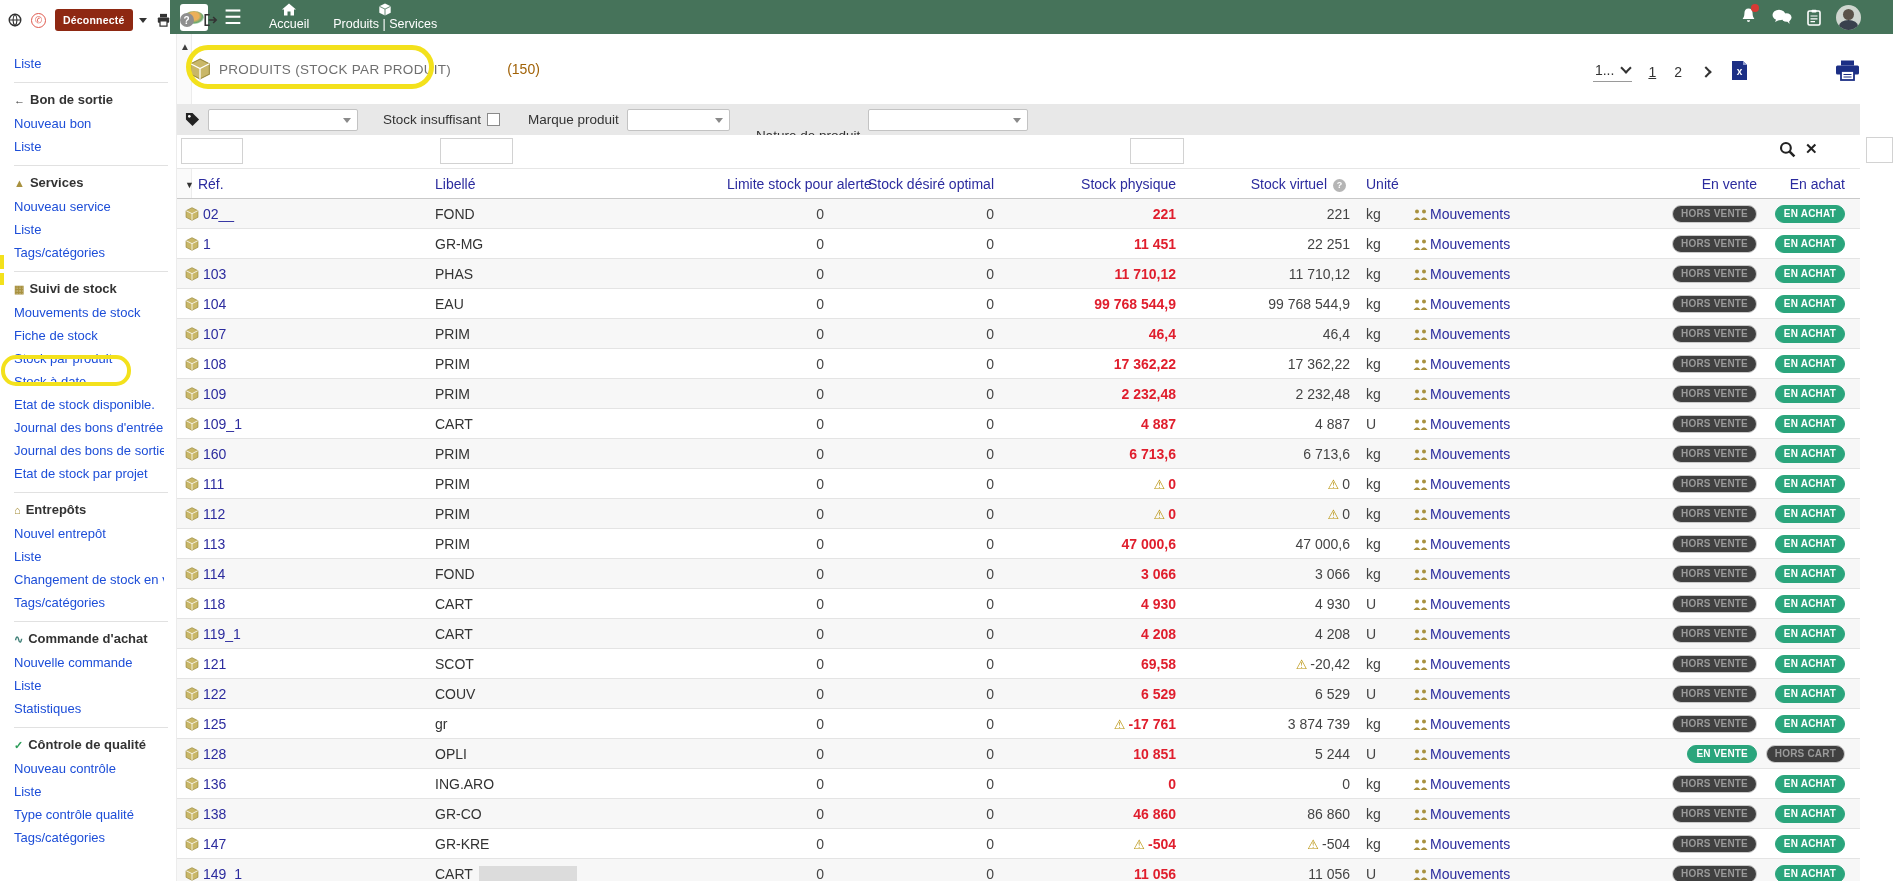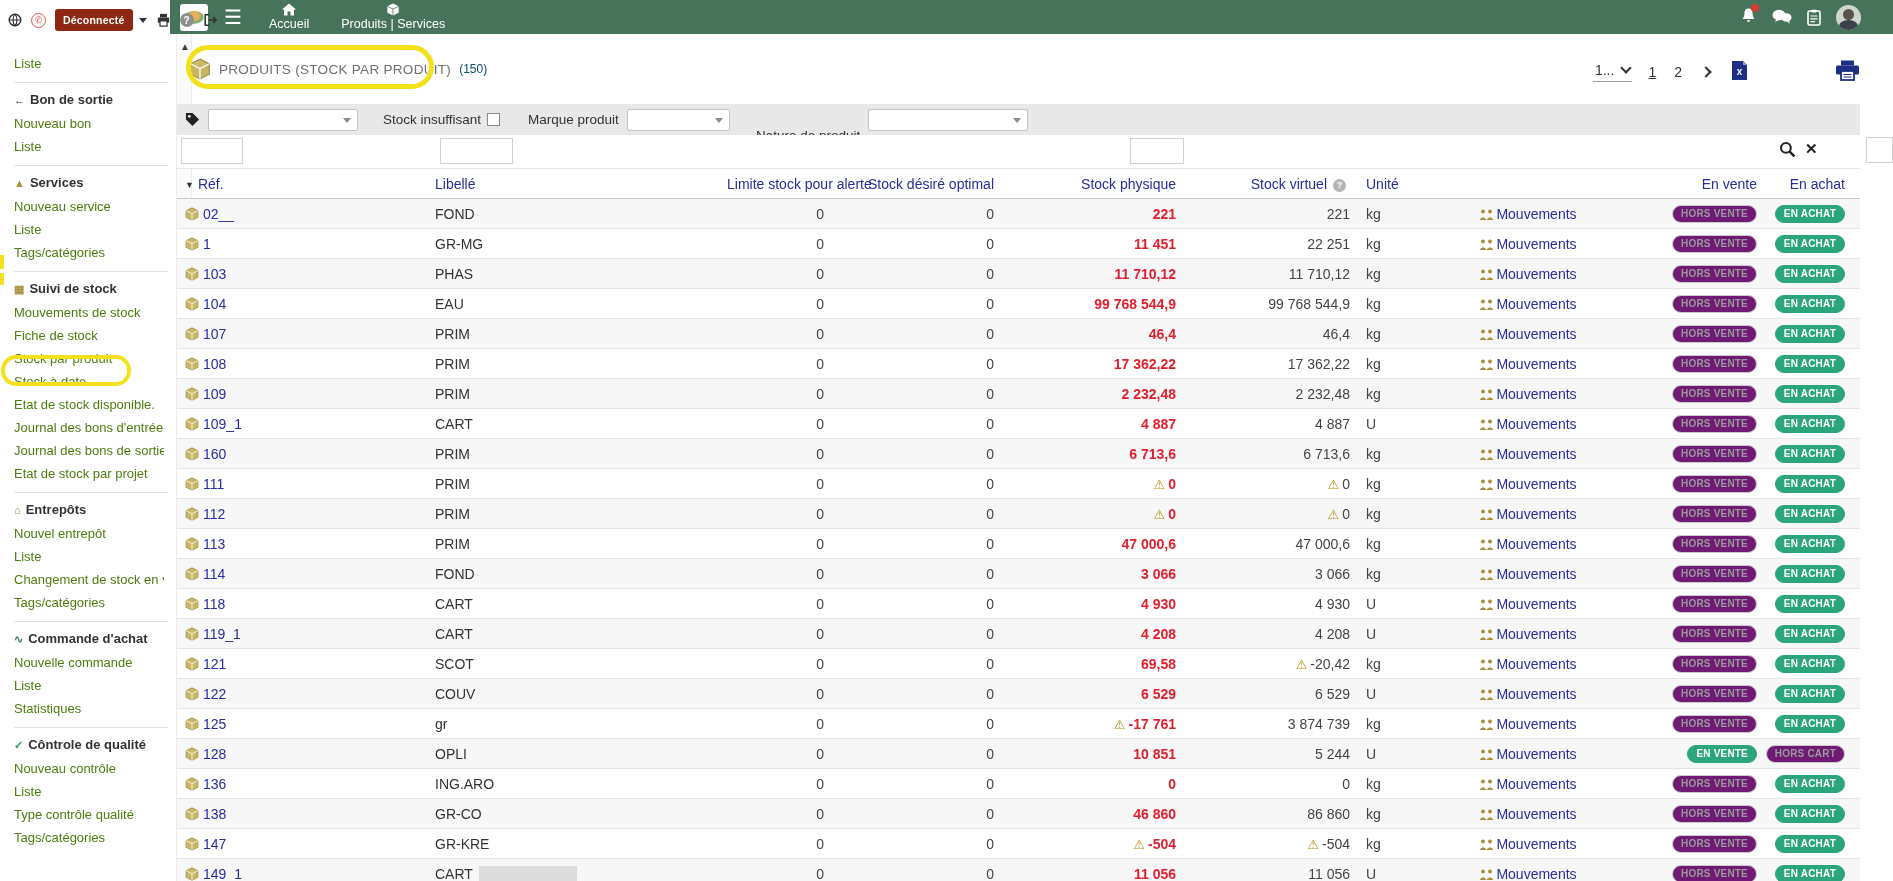--- a/index.html
+++ b/index.html
@@ -12,55 +12,55 @@
   .phone-circ { width:15px; height:15px; border:1.6px solid #df584c; border-radius:50%; display:flex; align-items:center; justify-content:center; color:#df584c; font-size:9px; line-height:1; }
   .disc-pill { background:#8e2812; color:#fff; font-size:10.5px; font-weight:bold; padding:5px 8px; border-radius:3px; letter-spacing:.2px; }
   .caret-dn { width:0; height:0; border-left:4px solid transparent; border-right:4px solid transparent; border-top:5px solid #333; margin-left:-3px; }
   .help-circ { width:14px; height:14px; background:#8f8f8f; color:#fff; border-radius:50%; font-size:10px; font-weight:bold; display:flex; align-items:center; justify-content:center; }
 
   
   .greenbar { position:absolute; left:170px; top:0; width:1723px; height:34px; background:#46735a; display:flex; align-items:center; }
   .logo-box { width:28px; height:27px; background:#fff; border-radius:3px; margin-left:10px; position:relative; overflow:hidden; }
   .logo-blob { position:absolute; left:4px; top:7px; width:20px; height:13px; border-radius:50%; background:radial-gradient(ellipse at 50% 40%, #e8a23c 0 35%, #4f9a55 60%, #fff 80%); opacity:.85; }
   .burger { color:#fff; font-size:20px; margin-left:16px; letter-spacing:1px; }
-  .gmenu { display:flex; margin-left:26px; gap:32px; }
+  .gmenu { display:flex; margin-left:26px; gap:24px; }
   .gmenu-item { display:flex; flex-direction:column; align-items:center; color:#fff; font-size:12.5px; line-height:1.05; cursor:pointer; }
   .gmenu-item svg { margin-bottom:2px; }
   .gb-right { position:absolute; right:32px; top:0; height:34px; display:flex; align-items:center; gap:15px; }
   .bell-wrap { position:relative; }
   .red-dot { position:absolute; right:-2px; top:-3px; width:8px; height:8px; background:#d83a34; border-radius:50%; }
   .avatar { width:25px; height:25px; border-radius:50%; background:#cfd6cf; overflow:hidden; position:relative; }
   .avatar::before { content:""; position:absolute; left:7px; top:4px; width:11px; height:11px; border-radius:50%; background:#5a5248; }
   .avatar::after { content:""; position:absolute; left:3px; top:15px; width:19px; height:12px; border-radius:50% 50% 0 0; background:#39414d; }
 
   
   .sidebar { position:absolute; left:0; top:34px; width:176px; height:847px; padding:18px 0 0 14px; overflow:hidden; background:#fff; }
   .side-section { padding-right:4px; }
   .side-section.with-sep { border-top:1px solid #e1e1e1; margin-top:7px; margin-right:8px; padding-top:5px; }
   .side-header { font-weight:bold; color:#333; font-size:13px; line-height:24px; white-space:nowrap; display:flex; align-items:center; gap:5px; }
   .side-ico { font-size:11px; line-height:1; }
-  .side-item { font-size:13px; color:#4d7c0f; line-height:23px; white-space:nowrap; overflow:hidden; cursor:pointer; }
+  .side-item { font-size:13px; color:#1d4ed8; line-height:23px; white-space:nowrap; overflow:hidden; cursor:pointer; }
   
   .side-scroll { position:absolute; left:176px; top:34px; width:16px; height:847px; background:#fafafa; border-left:1px solid #ececec; border-right:1px solid #ececec; }
   .scroll-arrow { position:absolute; left:2px; width:12px; text-align:center; color:#3d3d3d; font-size:10px; line-height:14px; cursor:pointer; }
   .scroll-thumb { position:absolute; left:3.5px; top:328px; width:8px; height:151px; background:#5f6368; border-radius:5px; cursor:pointer; }
 
   
   .ann { position:absolute; border:5px solid #f3e11c; border-radius:24px; pointer-events:none; z-index:9; }
   .ann-title { left:186px; top:45px; width:248px; height:44px; }
   .ann-side { left:1px; top:355px; width:130px; height:31px; border-width:4px; border-radius:15px; }
   .ann-tick { position:absolute; left:0; width:4px; background:#f3e11c; z-index:9; }
 
   
   .content { position:absolute; left:177px; top:34px; width:1698px; height:847px; }
 
   .title-row { position:absolute; left:0; top:14px; width:1683px; height:48px; }
   .page-title { position:absolute; left:12px; top:10px; display:flex; align-items:center; gap:8px; }
   .page-title .t { color:#6f6f6f; font-size:13.5px; letter-spacing:.3px; }
-  .page-title .c { color:#0c4a6e; font-size:12px; }
+  .page-title .c { color:#a16207; font-size:14px;margin-left:48px; }
 
   .pager { position:absolute; right:150px; top:14px; display:flex; align-items:center; gap:16px; font-size:14px; color:#333; }
   .pg-select { display:flex; align-items:center; gap:8px; border-bottom:1px solid #9a9a9a; padding:0 2px 3px 2px; cursor:pointer; }
   .chev { display:inline-block; width:8px; height:8px; border-right:2px solid #333; border-bottom:2px solid #333; }
   .chev.down { transform:rotate(45deg); margin-top:-4px; }
   .chev.right { transform:rotate(-45deg); }
   .pg-link { text-decoration:underline; cursor:pointer; }
   .pg-num { cursor:pointer; }
   .export-icons { position:absolute; right:0; top:12px; width:130px; display:flex; justify-content:space-between; align-items:center; }
 
@@ -76,31 +76,31 @@
 
   
   .table-wrap { position:absolute; left:0; top:134px; width:1683px; }
   table { border-collapse:collapse; width:1683px; table-layout:fixed; font-size:14px; }
   thead th { height:30px; color:#2b2b9e; font-weight:500; font-size:14px; border-bottom:1px solid #c9c9c9; border-top:1px solid #e6e6e6; white-space:nowrap; }
   tbody td { height:30px; border-top:1px solid #e4e4e4; white-space:nowrap; overflow:hidden; }
   tbody tr:nth-child(odd) { background:#f7f7f7; }
   tbody tr:nth-child(even) { background:#fff; }
   th.l, td.l { text-align:left; padding-left:8px; }
   th.r, td.r { text-align:right; padding-right:8px; }
-  th.c, td.c { text-align:center; }
+  th.c, td.c { text-align:left; }
   td.ref a { color:#2b2b9e; text-decoration:none; cursor:pointer; }
   td.ref svg { vertical-align:-2px; margin-right:4px; }
   td.lib { color:#333; }
   td.num { color:#444; }
   .red { color:#e01e2d; font-weight:bold; }
   .warn { color:#b8920a; font-size:13px; margin-right:3px; }
   .mv { color:#2b2b9e; cursor:pointer; }
   .mv svg { vertical-align:-2px; margin-right:2px; }
   .pill { display:inline-block; height:18px; line-height:17px; padding:0 8px; border-radius:9px; font-size:10px; font-weight:bold; letter-spacing:.2px; cursor:pointer; }
-  .pill.off { background:#701a75; border:1.5px solid #cbcbcb; color:#9a9a9a; line-height:15px; }
+  .pill.off { background:#404040; border:1.5px solid #cbcbcb; color:#9a9a9a; line-height:15px; }
   .pill.on { background:#2aa57c; color:#fff; border:1.5px solid #2aa57c; line-height:15px; }
   th.r.pad15, td.r.pad15 { padding-right:15px; }
   .redact { display:inline-block; width:98px; height:15px; background:#dcdcdc; vertical-align:-2px; margin-left:6px; }
   .info-circ { display:inline-block; width:13px; height:13px; background:#b5b5b5; color:#fff; border-radius:50%; font-size:9px; font-weight:bold; text-align:center; line-height:13px; margin:0 4px 0 6px; vertical-align:1px; }
   .sort-ind { color:#333; font-size:9px; margin-right:4px; vertical-align:1px; }
   .far-right-input { position:absolute; left:1866px; top:137px; width:27px; height:26px; background:#fff; border:1px solid #d2d2d2; }
 </style>
 </head>
 <body>
 

